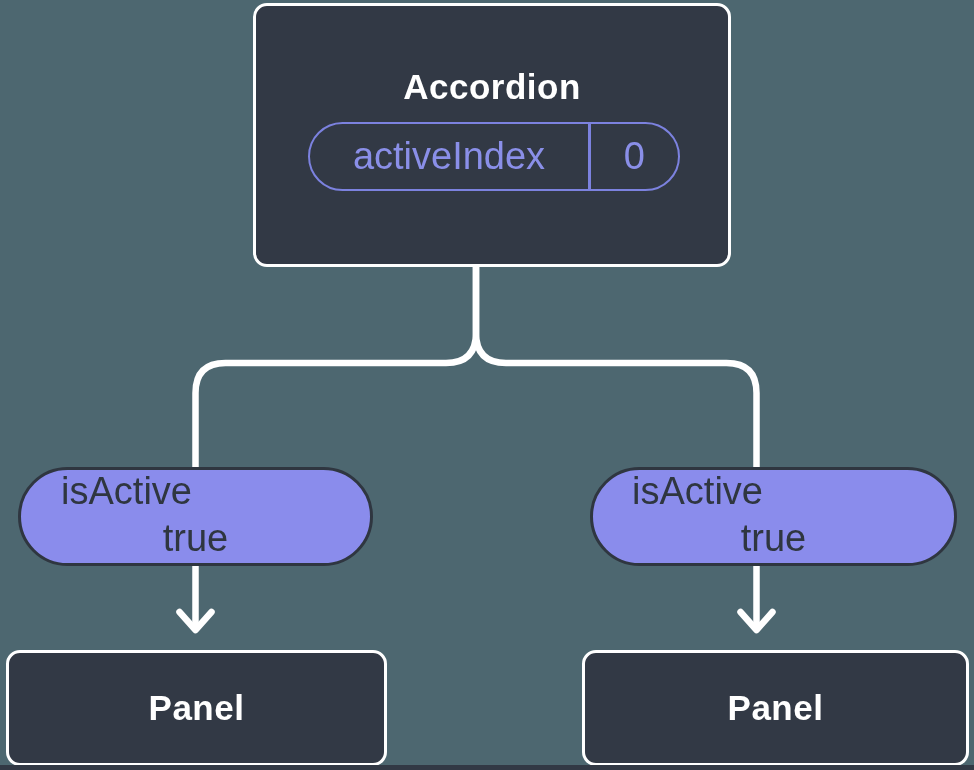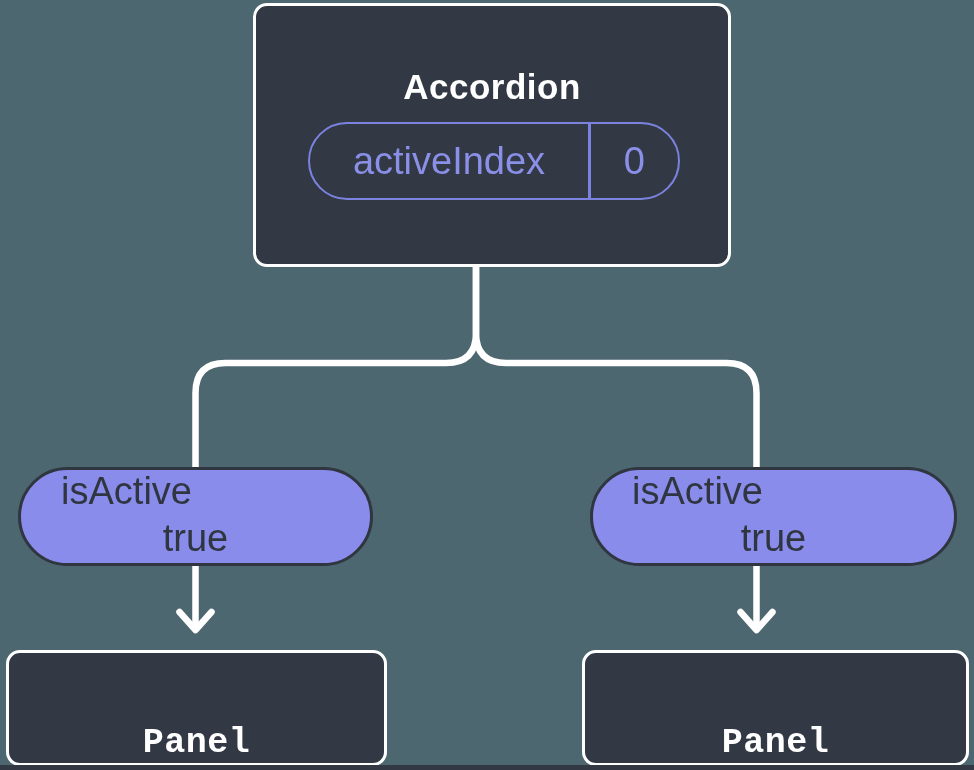--- a/index.html
+++ b/index.html
@@ -53,21 +53,21 @@
     left: 0; right: 0; top: 50px;
     text-align: center;
     line-height: 1;
     margin-top: 13px;
   }
 
   
   .prop-pill {
     position: absolute;
     left: 52px; top: 116px;
-    width: 372px; height: 78px;
+    width: 372px; height: 69px;
     border: 2.5px solid var(--accent-border, #7c82df);
     border-radius: 47px;
     box-sizing: border-box;
     display: flex;
     align-items: stretch;
     overflow: hidden;
   }
   .prop-pill .pill-name,
   .prop-pill .pill-value {
     display: flex;
@@ -107,23 +107,22 @@
   .state-pill .pill-value { flex: 1; }
   .state-pill .pill-divider { width: 3px; background: var(--pill-dark, #2f3640); }
 
   .pill-left  { left: 18px;  top: 467px; width: 355px; height: 99px; }
   .pill-right { left: 590px; top: 467px; width: 367px; height: 99px; }
   .pill-right .pill-name { width: 209px; }
 
   
   .panel {
     display: flex;
-    align-items: flex-end;
+    align-items: center;
     justify-content: center;
-    font-family: Liberation Mono, monospace;
   }
   .panel-left  { left: 6px;   top: 650px; width: 381px; height: 116px; }
   .panel-right { left: 582px; top: 650px; width: 387px; height: 116px; }
 
   
   .bottom-edge {
     position: absolute;
     left: 0; top: 765px;
     width: 974px; height: 5px;
     background: var(--node-fill, #323945);

